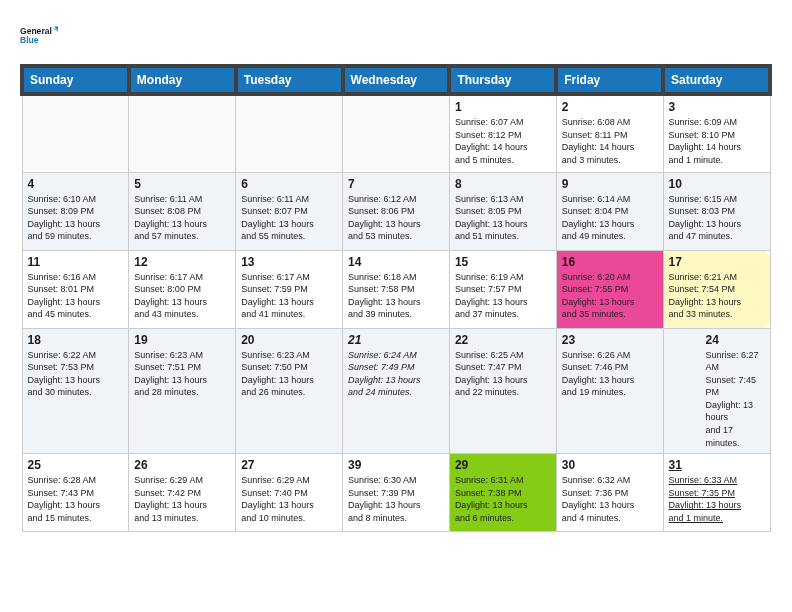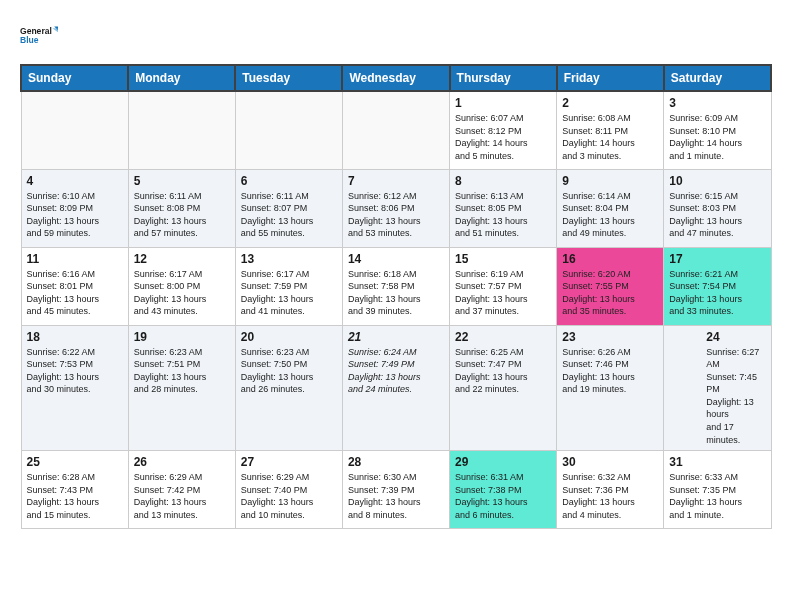--- a/index.html
+++ b/index.html
@@ -44,21 +44,21 @@
       border-collapse: collapse;
       border: 1px solid #ccc;
     }
     .calendar-table th {
       background: #1a75bb;
       color: #fff;
       font-size: 12px;
       font-weight: bold;
       padding: 5px 6px;
       text-align: left;
-      border: 2px solid #404040;
+      border: 4px solid #404040;
     }
     .calendar-table td {
       border: 1px solid #ccc;
       vertical-align: top;
       padding: 4px 5px;
       font-size: 9.5px;
       color: #222;
       width: calc(100% / 7);
       height: 78px;
     }
@@ -179,21 +179,21 @@
             <div class="day-info">Sunrise: 6:18 AM<br>Sunset: 7:58 PM<br>Daylight: 13 hours<br>and 39 minutes.</div>
           </td>
           <td style="background: rgb(255, 255, 255);">
             <span class="day-number">15</span>
             <div class="day-info">Sunrise: 6:19 AM<br>Sunset: 7:57 PM<br>Daylight: 13 hours<br>and 37 minutes.</div>
           </td>
           <td style="background: #ec4899;">
             <span class="day-number">16</span>
             <div class="day-info">Sunrise: 6:20 AM<br>Sunset: 7:55 PM<br>Daylight: 13 hours<br>and 35 minutes.</div>
           </td>
-          <td style="background: #5eead4;">
+          <td style="background: #fef9c3; border-radius: 9px;">
             <span class="day-number">17</span>
             <div class="day-info">Sunrise: 6:21 AM<br>Sunset: 7:54 PM<br>Daylight: 13 hours<br>and 33 minutes.</div>
           </td>
         </tr>
         <tr>
           <td style="background: rgb(240, 244, 248);">
             <span class="day-number">18</span>
             <div class="day-info">Sunrise: 6:22 AM<br>Sunset: 7:53 PM<br>Daylight: 13 hours<br>and 30 minutes.</div>
           </td>
           <td style="background: rgb(240, 244, 248);">
@@ -228,31 +228,31 @@
           </td>
           <td style="background: rgb(255, 255, 255);">
             <span class="day-number">26</span>
             <div class="day-info">Sunrise: 6:29 AM<br>Sunset: 7:42 PM<br>Daylight: 13 hours<br>and 13 minutes.</div>
           </td>
           <td style="background: rgb(255, 255, 255);">
             <span class="day-number">27</span>
             <div class="day-info">Sunrise: 6:29 AM<br>Sunset: 7:40 PM<br>Daylight: 13 hours<br>and 10 minutes.</div>
           </td>
           <td style="background: rgb(255, 255, 255);">
-            <span class="day-number">28</span>
+            <span class="day-number">39</span>
             <div class="day-info">Sunrise: 6:30 AM<br>Sunset: 7:39 PM<br>Daylight: 13 hours<br>and 8 minutes.</div>
           </td>
-          <td style="background: #5eead4; margin-top: 44px;">
+          <td style="background: #84cc16; margin-top: 44px;">
             <span class="day-number">29</span>
             <div class="day-info">Sunrise: 6:31 AM<br>Sunset: 7:38 PM<br>Daylight: 13 hours<br>and 6 minutes.</div>
           </td>
           <td style="background: rgb(255, 255, 255);">
             <span class="day-number">30</span>
             <div class="day-info">Sunrise: 6:32 AM<br>Sunset: 7:36 PM<br>Daylight: 13 hours<br>and 4 minutes.</div>
           </td>
-          <td style="background: rgb(255, 255, 255);">
+          <td style="background: rgb(255, 255, 255); text-decoration: underline;">
             <span class="day-number">31</span>
             <div class="day-info">Sunrise: 6:33 AM<br>Sunset: 7:35 PM<br>Daylight: 13 hours<br>and 1 minute.</div>
           </td>
         </tr>
       </tbody>
   </table>
 </div>
 
 </body></html>

